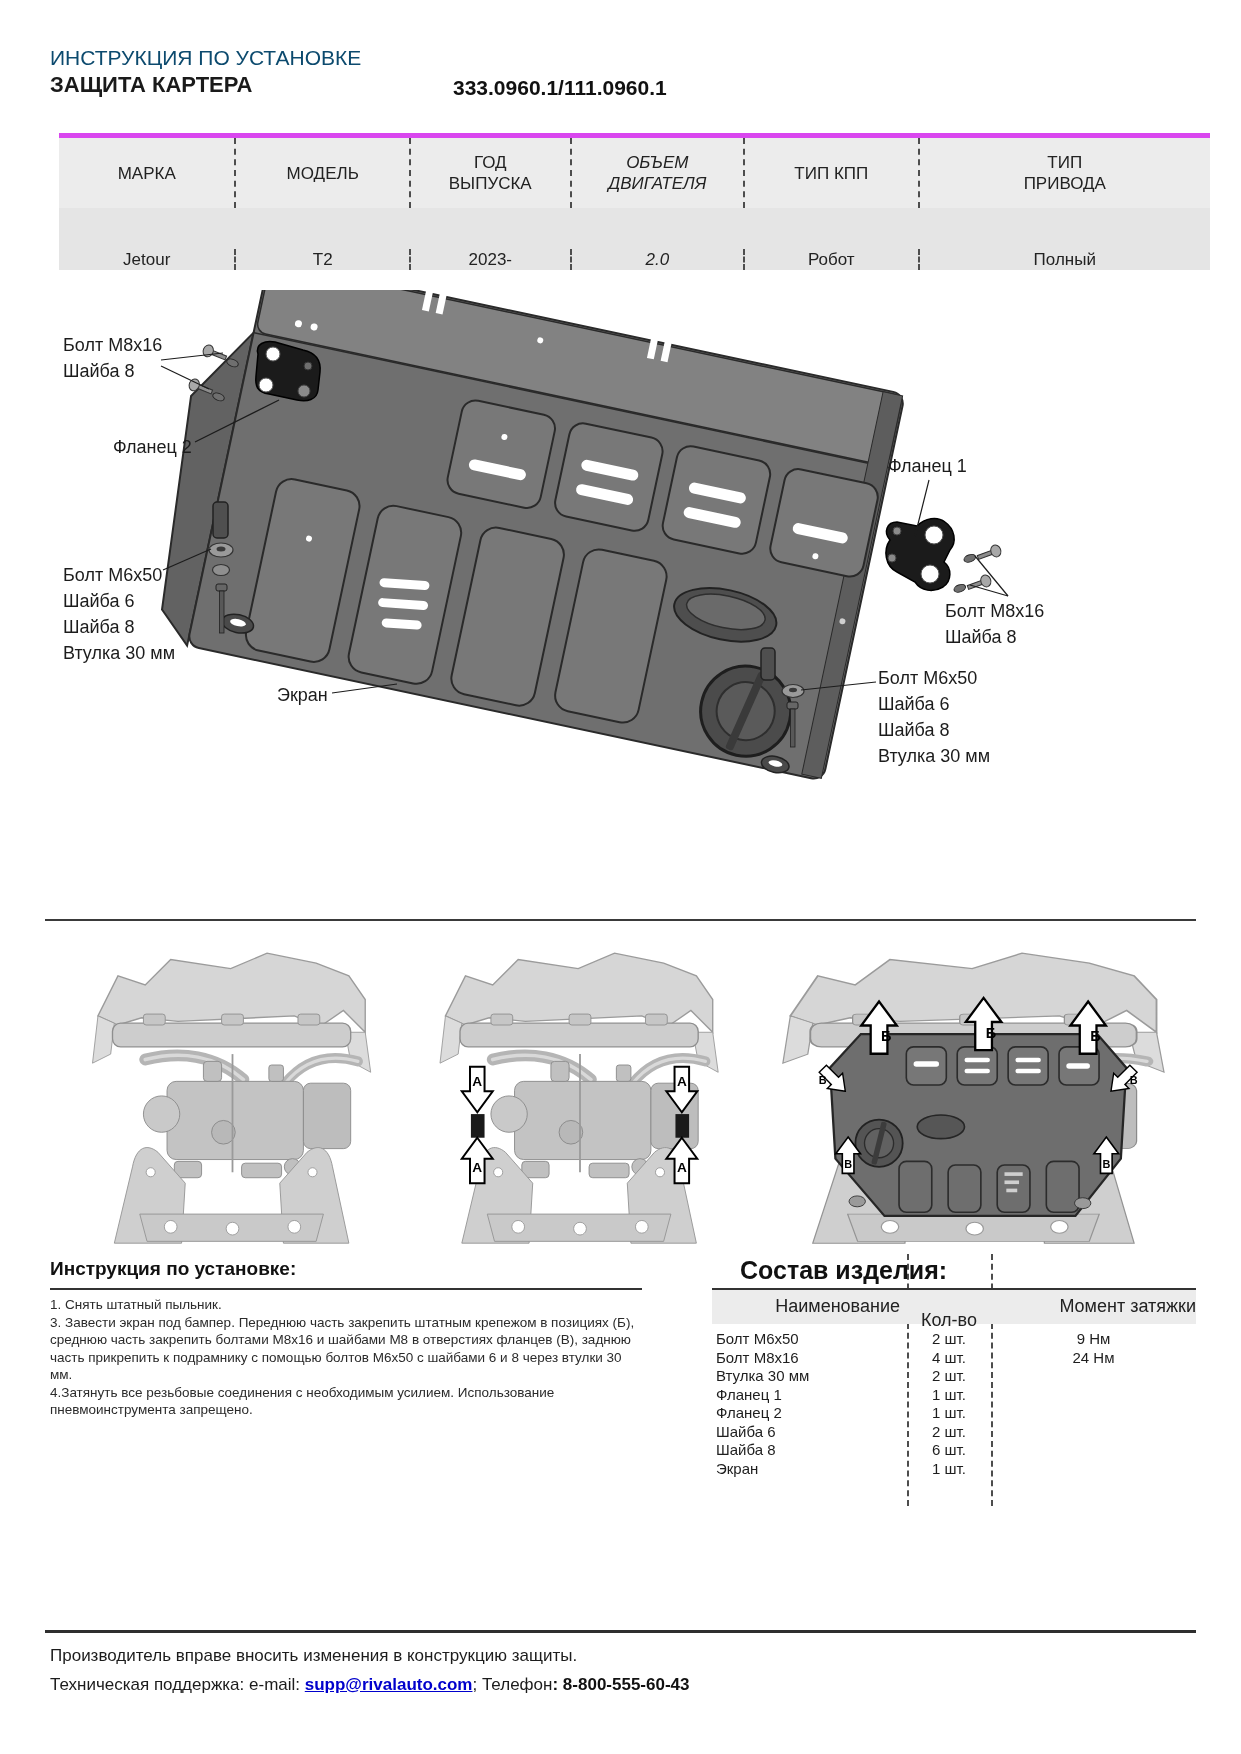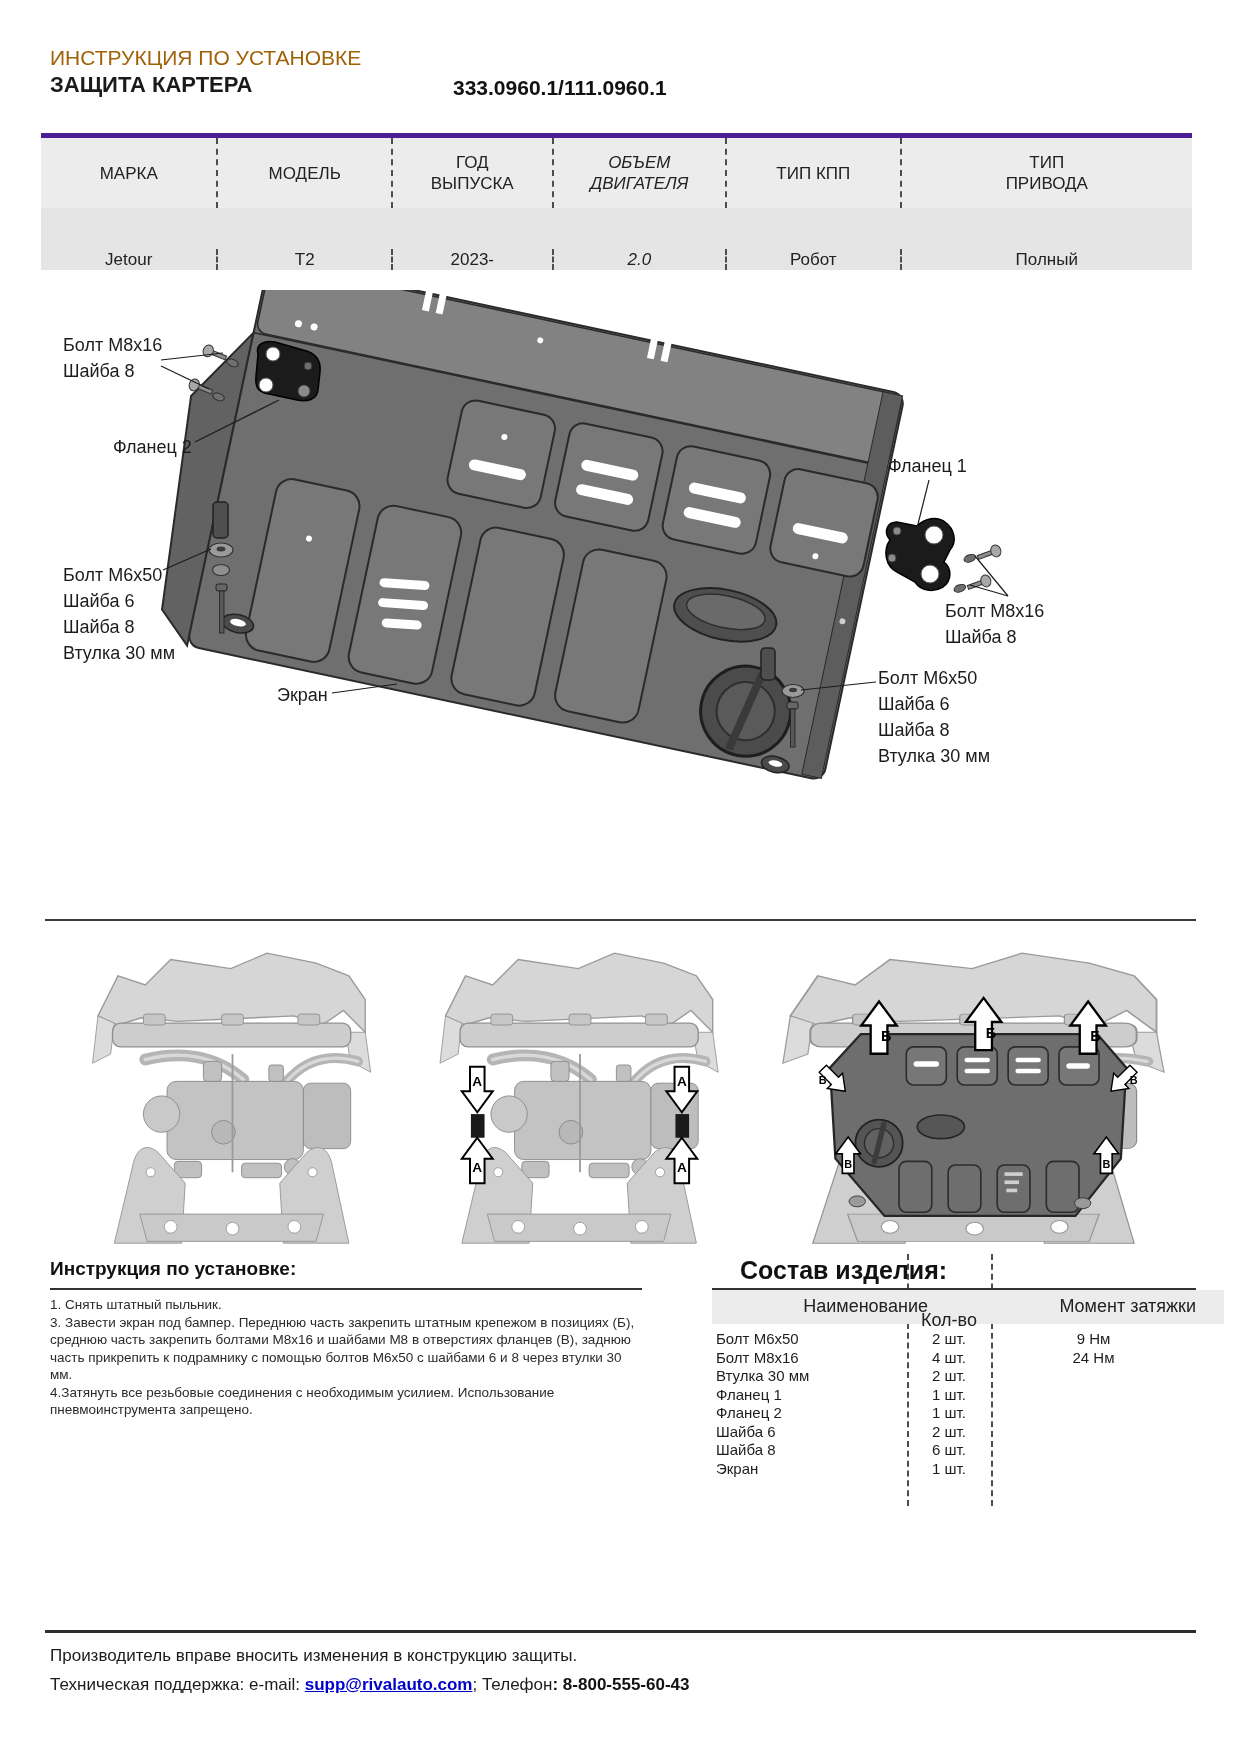--- a/index.html
+++ b/index.html
@@ -1,25 +1,25 @@
 <!DOCTYPE html>
 <html><head>
 <meta charset="utf-8">
 <style>
   html,body{margin:0;padding:0;background:#fff;}
   #page{position:relative;width:1241px;height:1754px;background:#ffffff;
         font-family:"Liberation Sans",sans-serif;color:#1d1d1d;overflow:hidden;}
 
   
-  .hdr-sub{position:absolute;left:50px;top:46px;font-size:21px;color:#a16207;}
+  .hdr-sub{position:absolute;left:50px;top:46px;font-size:21px;color:#0c4a6e;}
   .hdr-title{position:absolute;left:50px;top:72px;font-size:22px;font-weight:bold;color:#1a1a1a;}
   .hdr-part{position:absolute;left:445px;top:76px;font-size:21px;font-weight:bold;color:#111;margin-left:8px;}
 
   
-  .spec{position:absolute;left:41px;top:133px;width:1151px;border-top:5px solid #4c1d95;}
+  .spec{position:absolute;left:59px;top:133px;width:1151px;border-top:5px solid #d946ef;}
   .spec-row{display:flex;}
   .spec-row.head{background:#ececec;height:70px;}
   .spec-row.data{background:#e5e5e5;height:62px;align-items:flex-end;}
   .spec-cell{display:flex;align-items:center;justify-content:center;text-align:center;
              font-size:17px;white-space:pre-line;line-height:21px;color:#222;}
   .spec-row .spec-cell:nth-child(1){width:177px;}
   .spec-row .spec-cell:nth-child(2){width:174px;}
   .spec-row .spec-cell:nth-child(3){width:160px;}
   .spec-row .spec-cell:nth-child(4){width:173px;font-style:italic;}
   .spec-row .spec-cell:nth-child(5){width:174px;}
@@ -41,21 +41,21 @@
   
   .instr-title{position:absolute;left:50px;top:1258px;font-size:19px;font-weight:bold;color:#111;}
   .instr-rule{position:absolute;left:50px;top:1288px;width:592px;height:2px;background:#333;}
   .instr-steps{position:absolute;left:50px;top:1296px;width:592px;font-size:13.5px;
                line-height:17.5px;color:#2b2b2b;}
 
   
   .parts{position:absolute;left:712px;top:1254px;width:484px;height:252px;}
   .parts-title{position:absolute;left:28px;top:2px;font-size:25px;font-weight:bold;color:#111;}
   .parts-rule{position:absolute;left:0;top:34px;width:484px;height:2px;background:#333;}
-  .parts-head{position:absolute;left:0;top:36px;width:484px;height:34px;background:#ececec;padding-left:28px;}
+  .parts-head{position:absolute;left:0;top:36px;width:484px;height:34px;background:#ececec;}
   .parts-head .h1{position:absolute;right:296px;top:6px;font-size:18px;color:#222;}
   .parts-head .h2{position:absolute;left:195px;top:20px;width:84px;text-align:center;font-size:18px;color:#222;}
   .parts-head .h3{position:absolute;left:279px;top:6px;width:205px;text-align:right;font-size:18px;color:#222;}
   .dash-v{position:absolute;top:0;height:100%;border-left:2px dashed #4d4d4d;}
   .parts-col{position:absolute;top:76px;font-size:15px;line-height:18.5px;color:#1e1e1e;}
   .parts-col.names{left:4px;width:185px;}
   .parts-col.qtys{left:195px;width:84px;text-align:center;}
   .parts-col.torques{left:279px;width:205px;text-align:center;}
 
   

